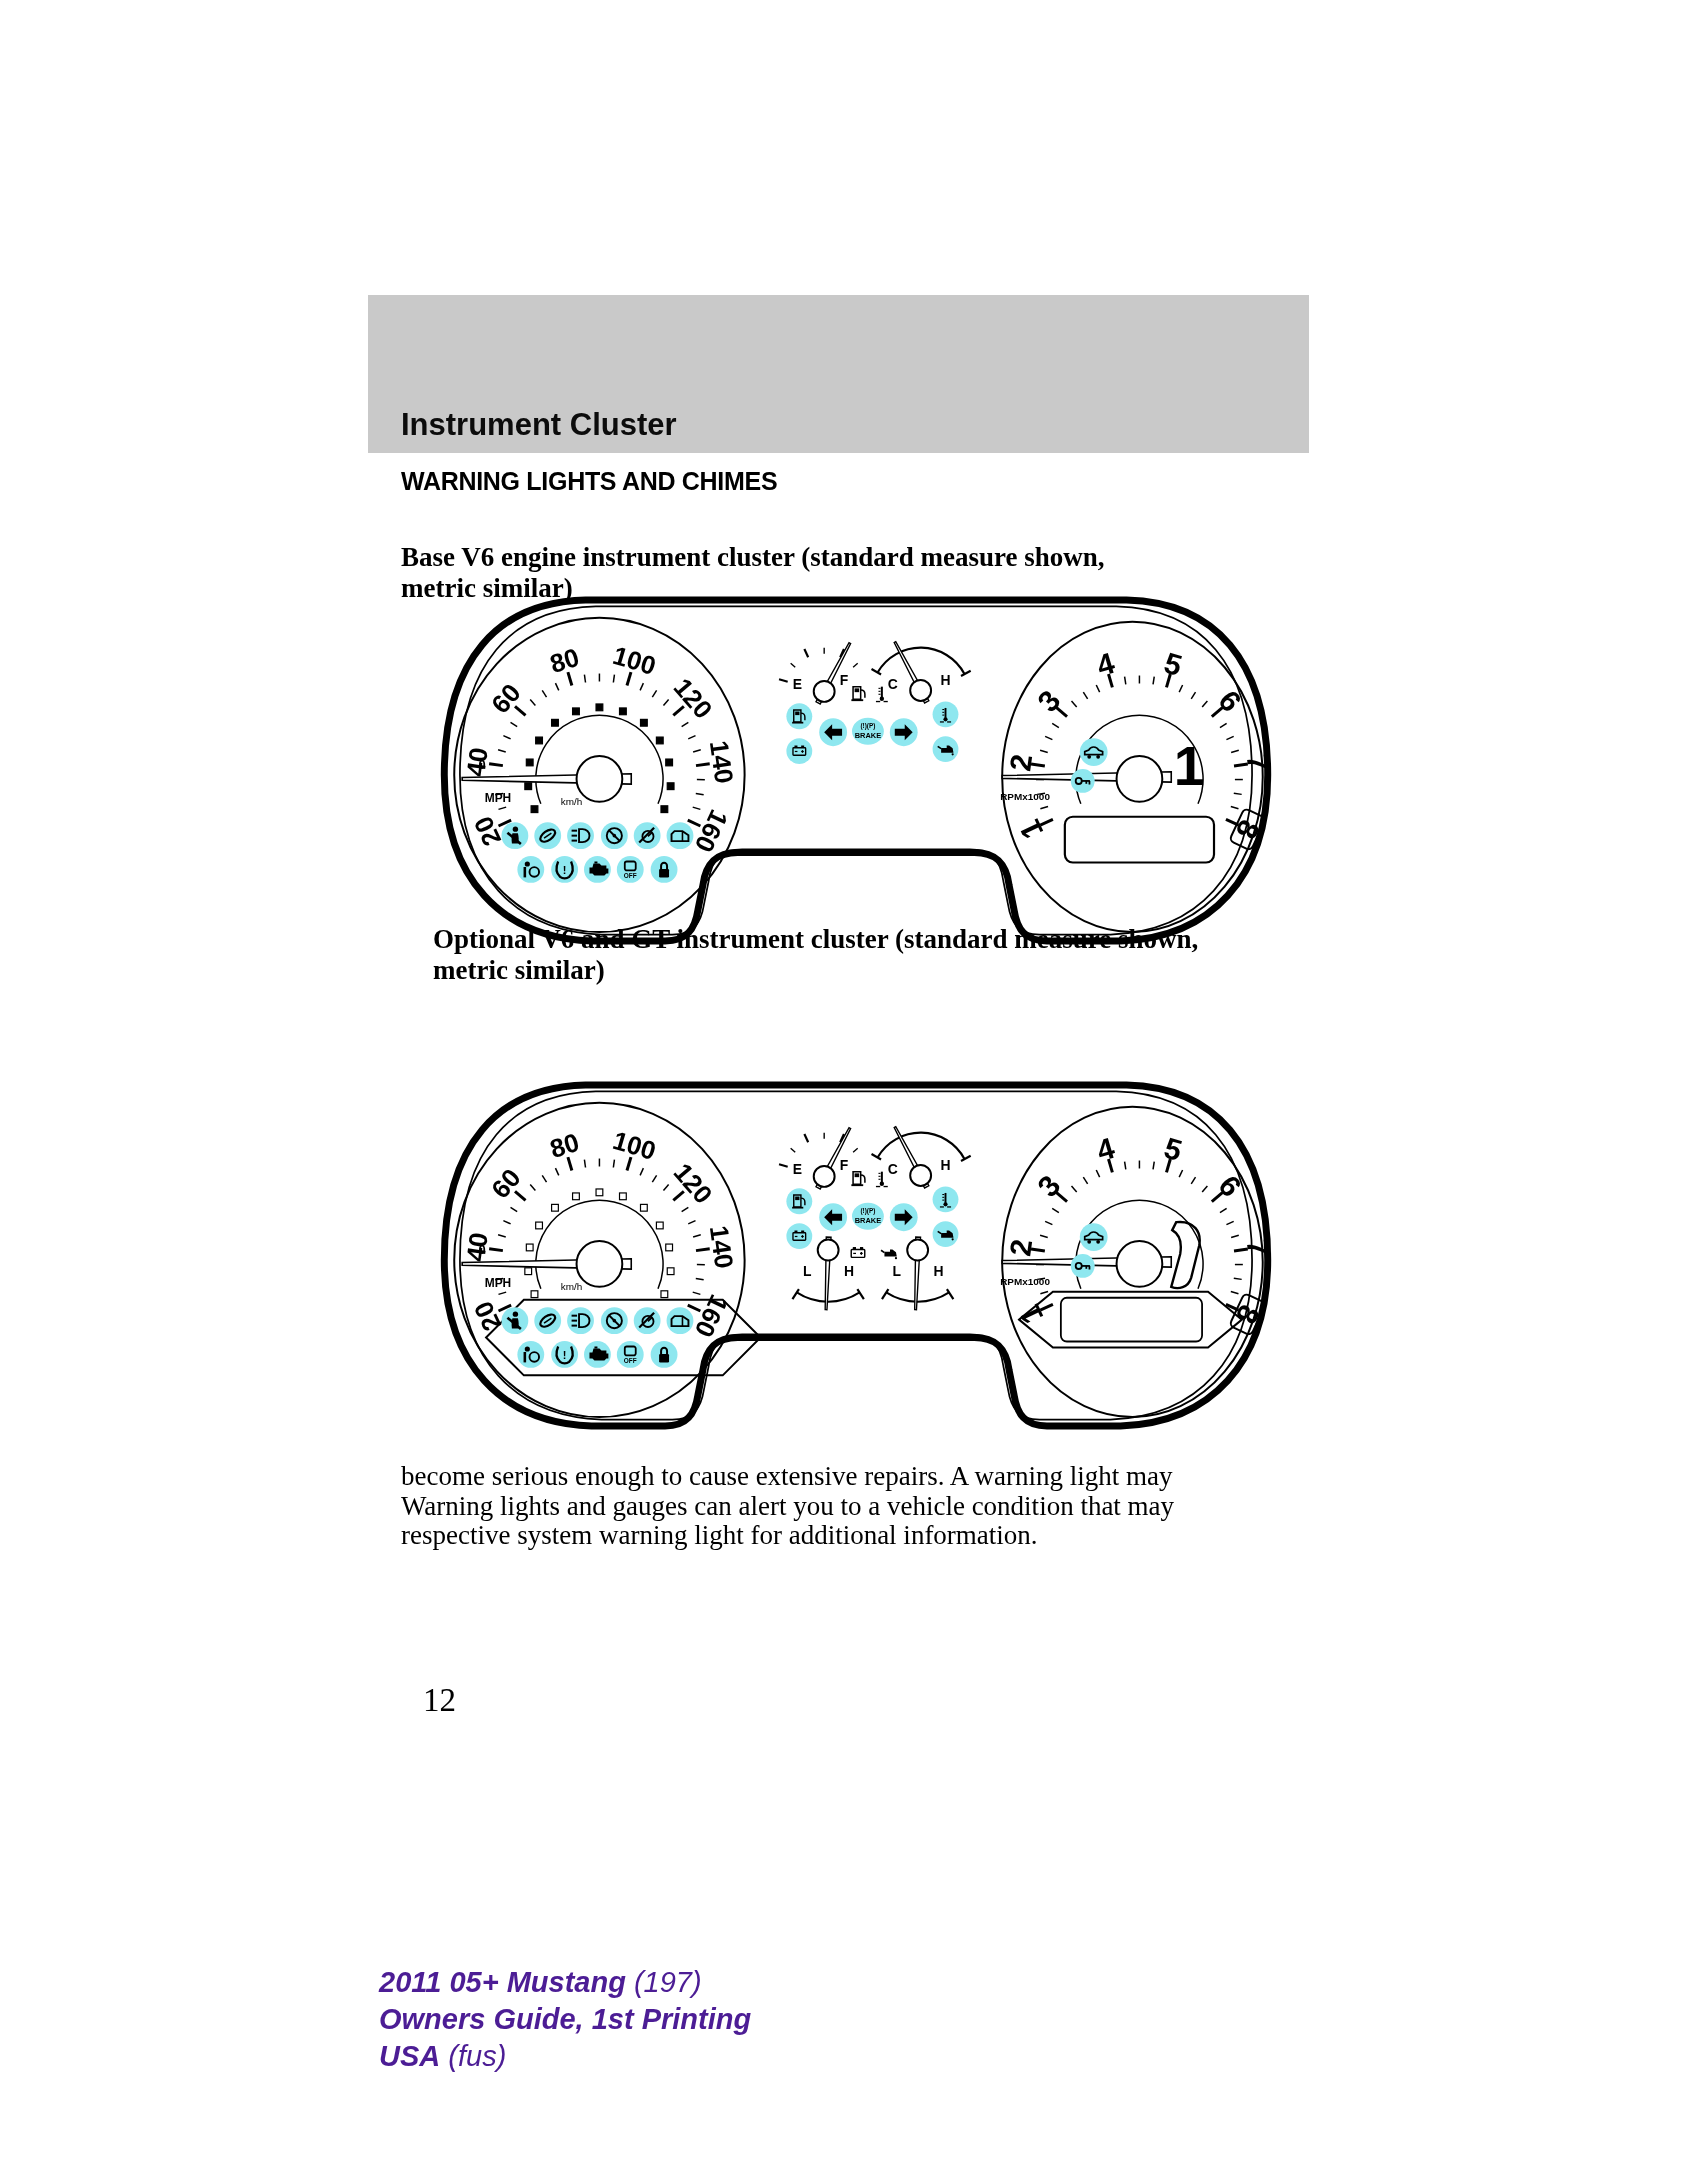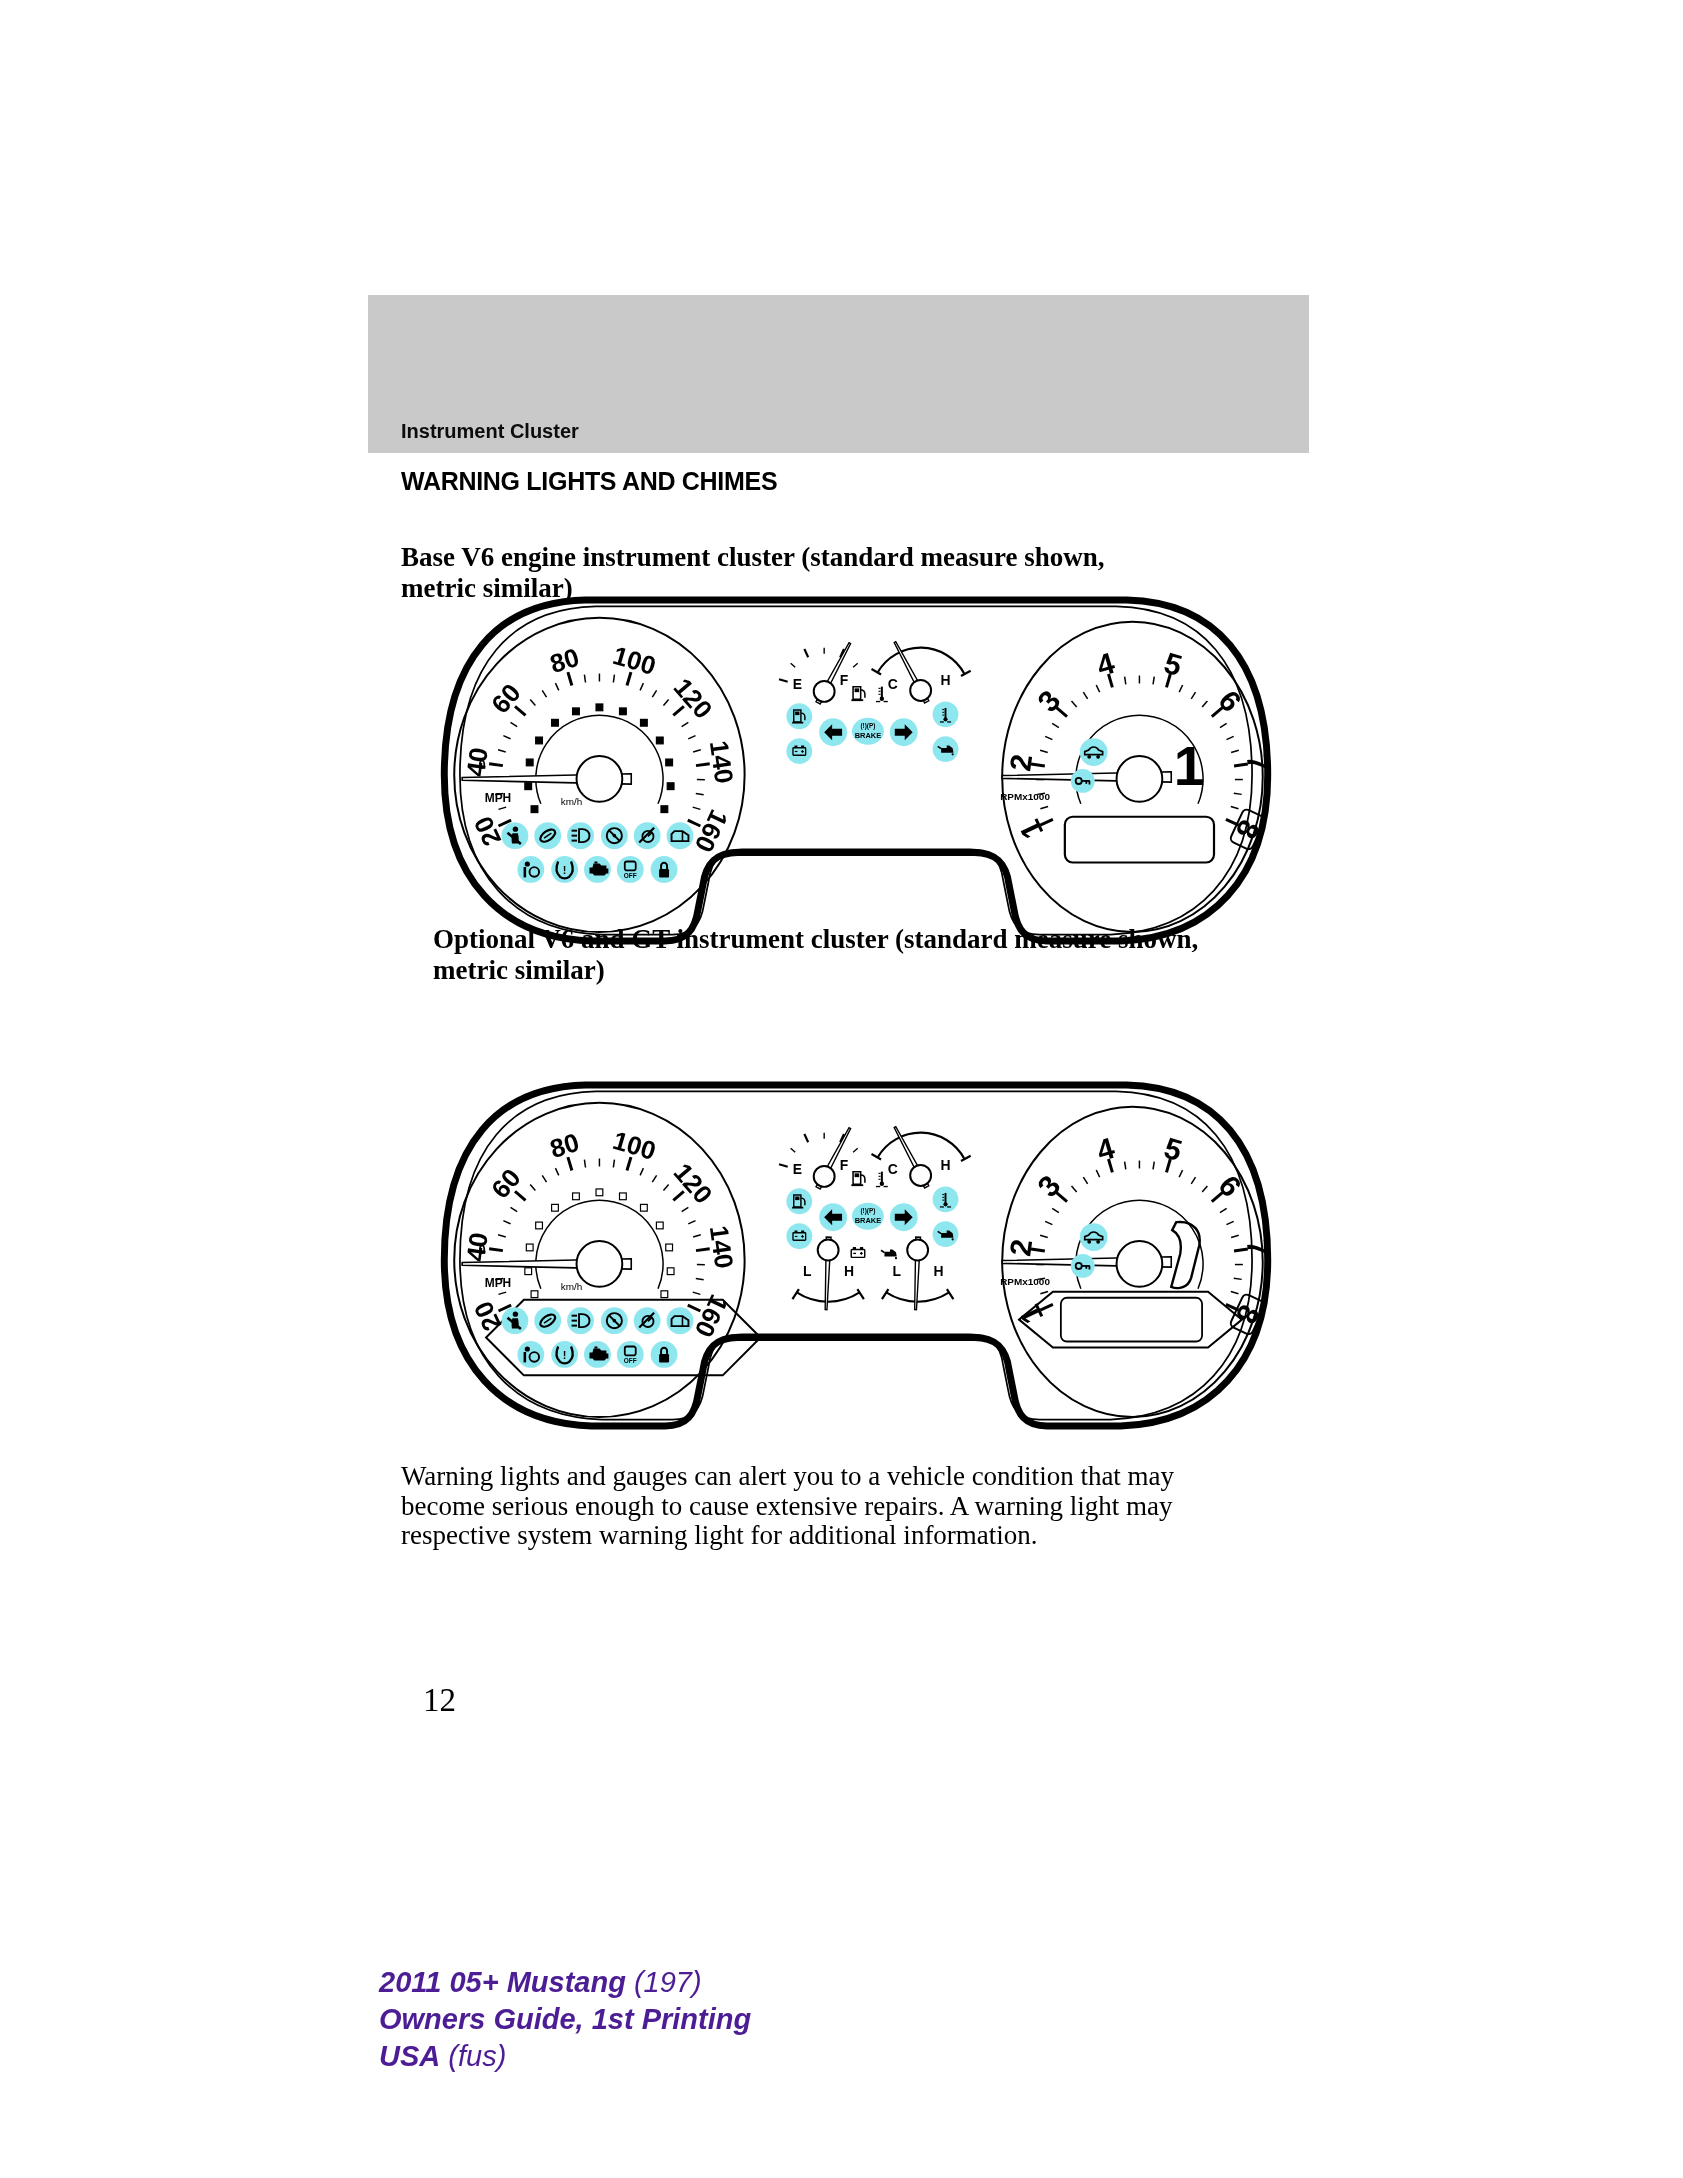--- a/index.html
+++ b/index.html
@@ -1,20 +1,20 @@
 <!DOCTYPE html>
 <html><head>
 <meta charset="utf-8">
 <style>
   html,body{margin:0;padding:0;}
   body{width:1683px;height:2178px;background:#ffffff;position:relative;
        font-family:"Liberation Serif",serif;color:#000;}
   .banner{position:absolute;left:368px;top:295px;width:941px;height:158px;background:#c9c9c9;}
   .banner-title{position:absolute;left:33px;bottom:10px;font-family:"Liberation Sans",sans-serif;
-       font-weight:bold;font-size:20px;color:#0c0c0c;}
+       font-weight:bold;font-size:31px;color:#0c0c0c;}
   .section-heading{position:absolute;left:401px;top:467px;font-family:Liberation Sans, sans-serif;
        font-weight:bold;font-size:25px;letter-spacing:-0.3px;}
   .fig-caption{position:absolute;left:401px;font-weight:bold;font-size:27px;line-height:31px;}
   .fig-caption div{white-space:nowrap;}
   .cluster-fig{position:absolute;left:436px;width:840px;height:360px;}
   svg{display:block;}
   svg text{font-family:"Liberation Sans",sans-serif;}
   .body-text{position:absolute;left:401px;top:1462px;font-size:27px;line-height:29.5px;}
   .body-text div{white-space:nowrap;}
   .page-number{position:absolute;left:423px;top:1682px;font-size:33px;}
@@ -608,22 +608,22 @@
           <g transform="translate(229,281) scale(1)">
             <rect x="-5" y="-0.5" width="10" height="8.5" rx="1.2" fill="#000"></rect>
             <path d="M-3,-0.5 v-3 a3,3.2 0 0 1 6,0 v3" fill="none" stroke="#000" stroke-width="2"></path>
           </g>
         </g>
       </g>
     </svg>
 </div>
 
 <div class="body-text">
+  <div>become serious enough to cause extensive repairs. A warning light may</div>
   <div>Warning lights and gauges can alert you to a vehicle condition that may</div>
-  <div>become serious enough to cause extensive repairs. A warning light may</div>
   <div>respective system warning light for additional information.</div>
 </div>
 
 <div class="page-number">12</div>
 
 <div class="footer">
   <div><span class="b">2011 05+ Mustang</span> <span>(197)</span></div>
   <div><span class="b">Owners Guide, 1st Printing</span></div>
   <div><span class="b">USA</span> <span>(fus)</span></div>
 </div>

